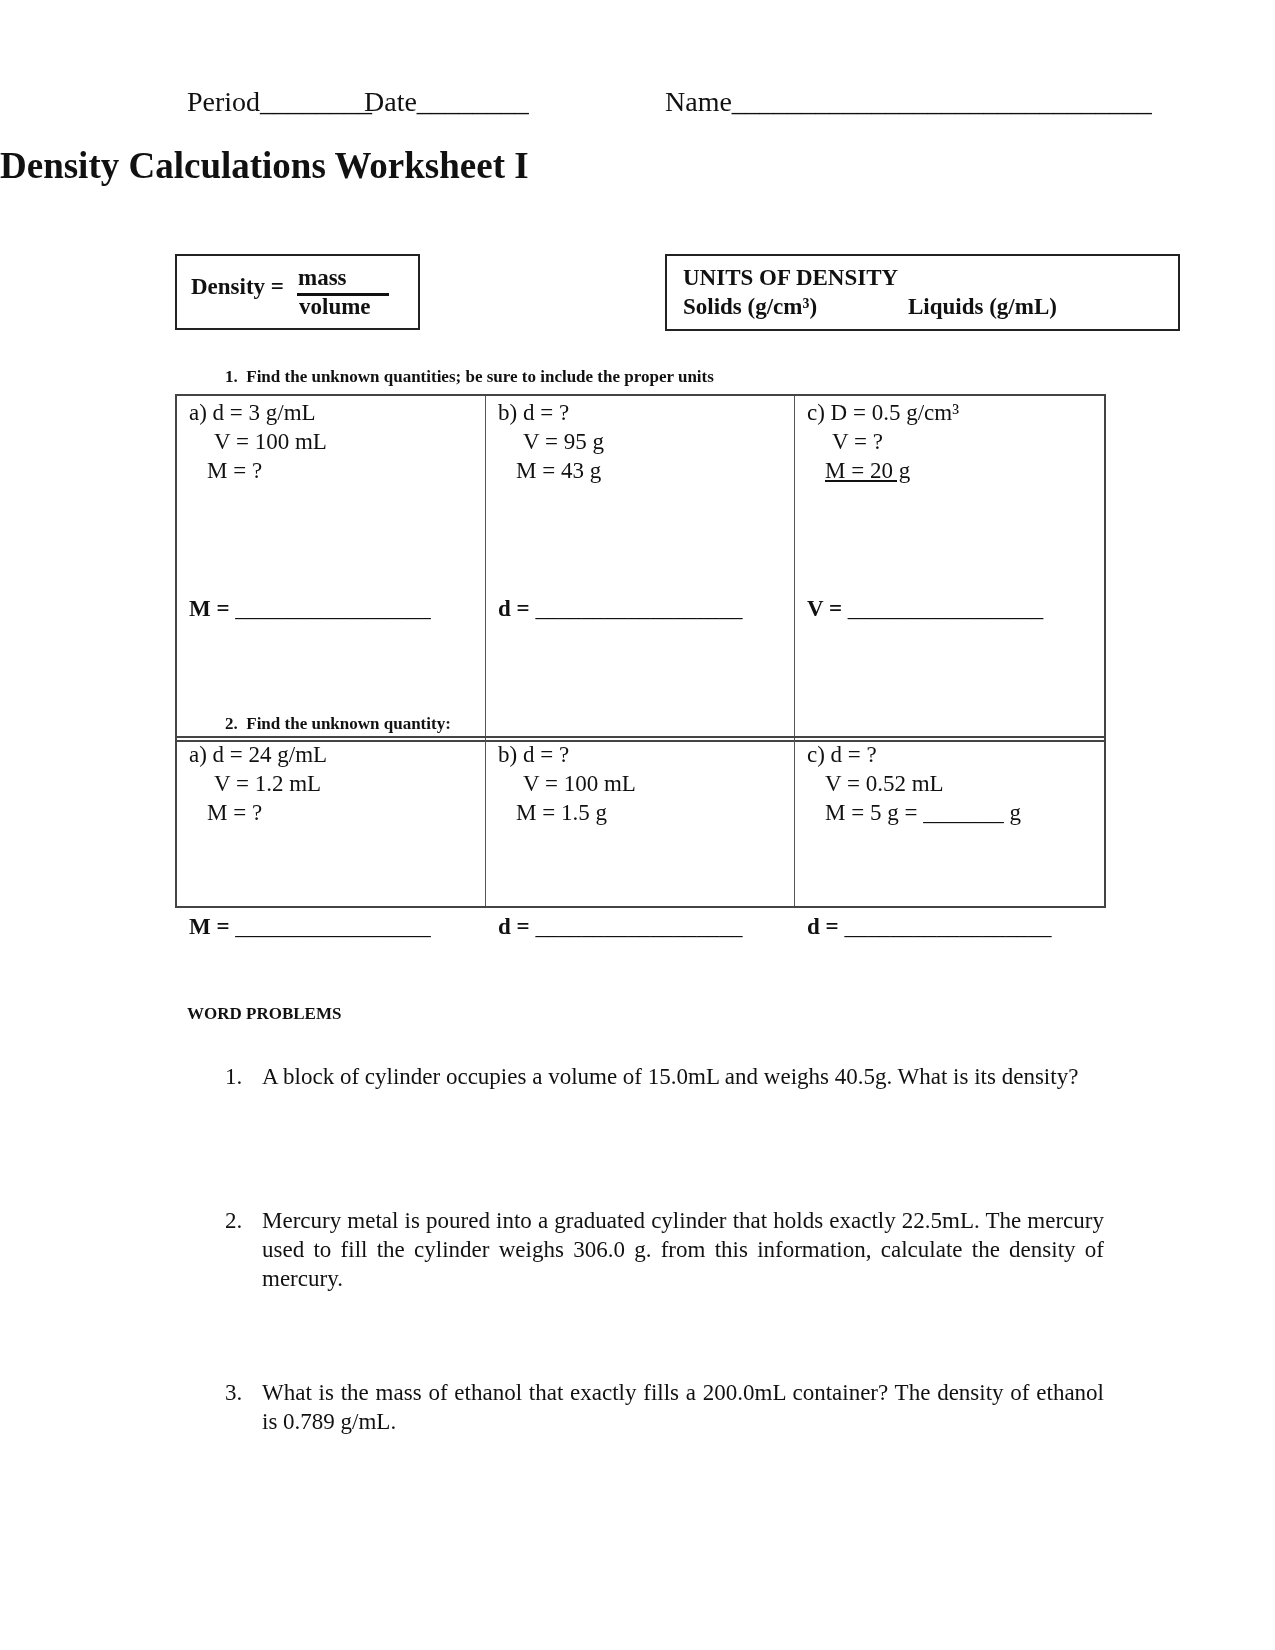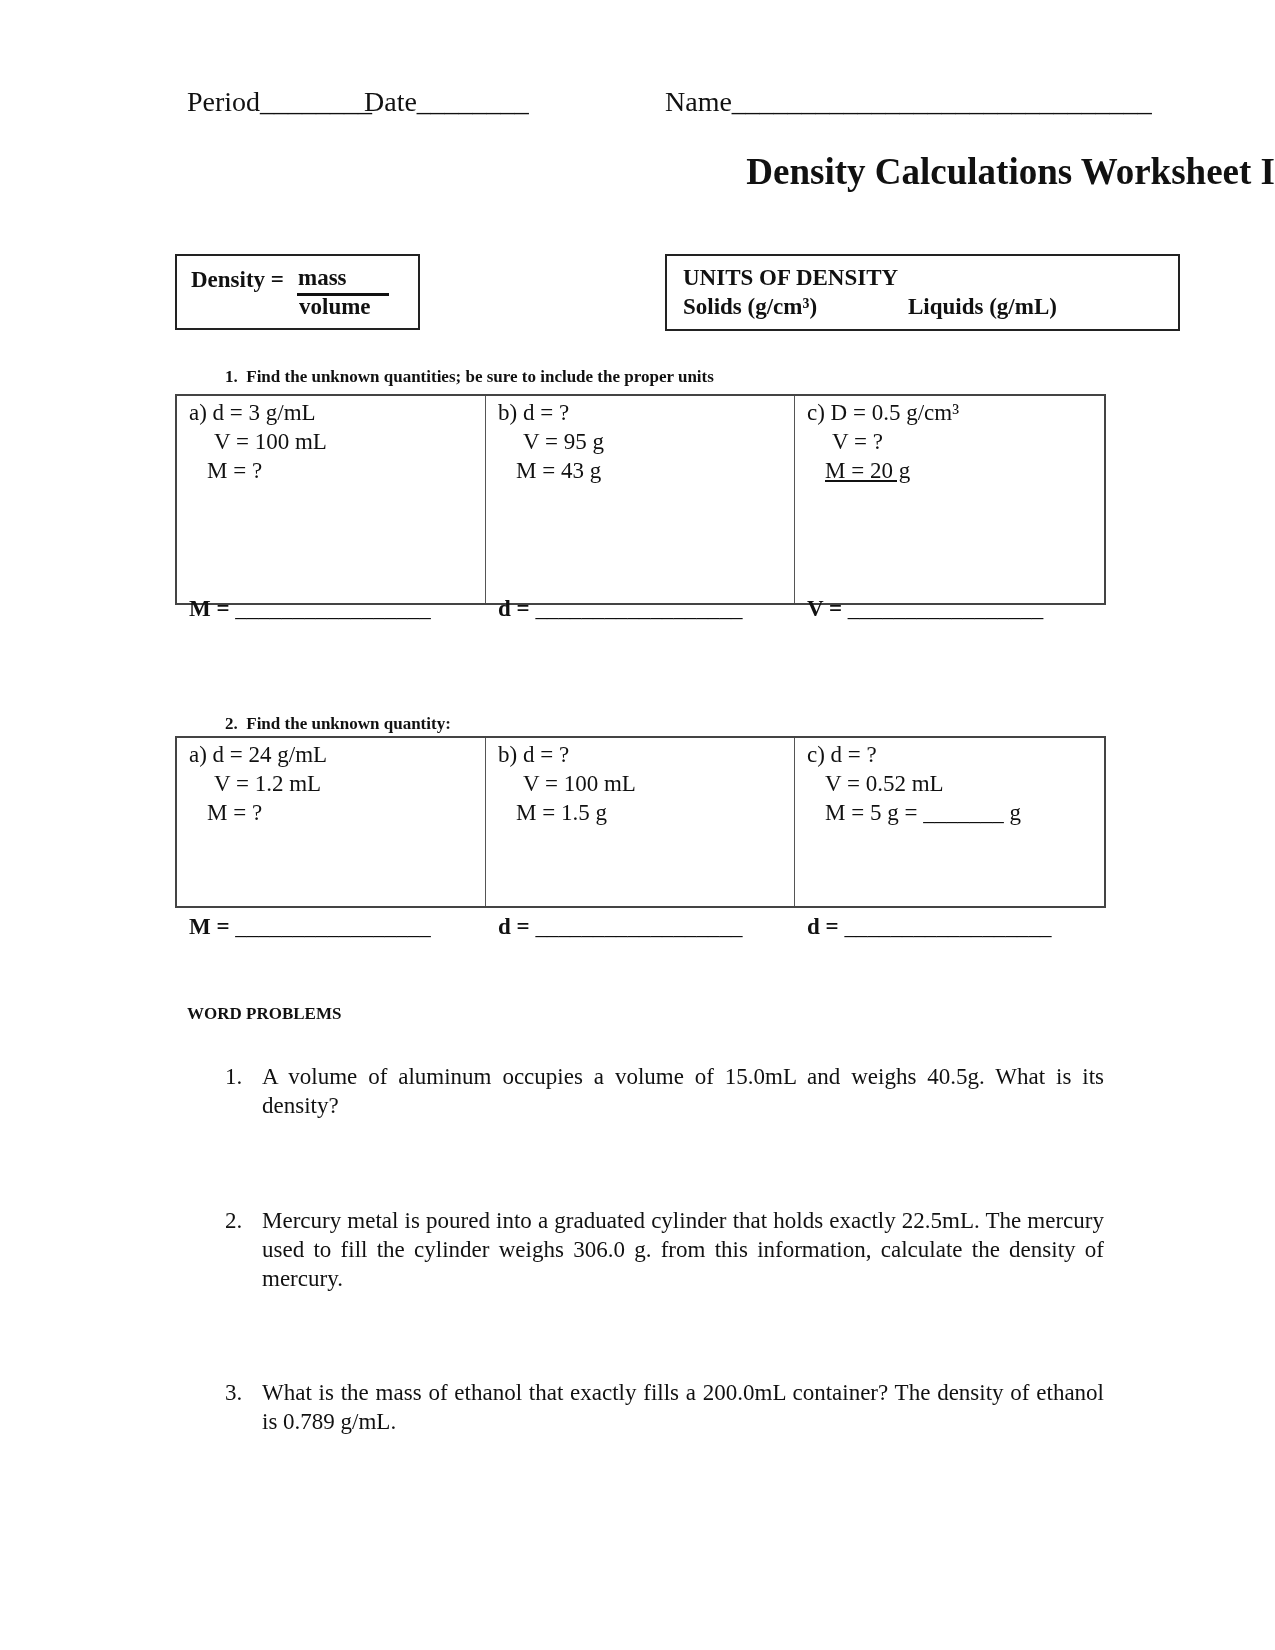--- a/index.html
+++ b/index.html
@@ -2,21 +2,21 @@
 <html><head>
 <meta charset="utf-8">
 <style>
   html, body { margin: 0; padding: 0; background: #ffffff; }
   body {
     width: 1275px; height: 1650px; position: relative; overflow: hidden;
     font-family: "Liberation Serif", "DejaVu Serif", serif; color: #111;
   }
   .abs { position: absolute; white-space: pre; }
   .hdr { font-size: 28px; top: 86px; }
-  .title { left: 0; width: 1275px; text-align: right; top: 150px; font-size: 37px; font-weight: bold; }
+  .title { left: 0; width: 1275px; text-align: left; top: 144px; font-size: 37px; font-weight: bold; }
   .box { position: absolute; border: 2px solid #222; box-sizing: border-box; }
   .box-text { position: absolute; font-size: 23px; font-weight: bold; white-space: pre; }
   .frac-line { position: absolute; height: 3px; background: #111; }
   .section-title { font-size: 17px; font-weight: bold; }
   table.grid {
     position: absolute; border-collapse: collapse; table-layout: fixed;
     border: 2px solid #444;
   }
   table.grid td {
     border-left: 1px solid #555; border-right: 1px solid #555;
@@ -33,34 +33,34 @@
 </head>
 <body>
 
 <div class="abs hdr" style="left:187px;">Period________</div>
 <div class="abs hdr" style="left:364px;">Date________</div>
 <div class="abs hdr" style="left:665px;">Name______________________________</div>
 
 <div class="abs title">Density Calculations Worksheet I</div>
 
 <div class="box" style="left:175px; top:254px; width:245px; height:76px;">
-  <div class="box-text" style="left:14px; top:11px;text-align:center;">Density = </div>
+  <div class="box-text" style="left:14px; top:18px;text-align:center;">Density = </div>
   <div class="box-text" style="left:121px; top:9px;">mass</div>
   <div class="frac-line" style="left:120px; top:37px; width:92px;"></div>
   <div class="box-text" style="left:122px; top:38px;">volume</div>
 </div>
 
 <div class="box" style="left:665px; top:254px; width:515px; height:77px;">
   <div class="box-text" style="left:16px; top:9px;">UNITS OF DENSITY</div>
   <div class="box-text" style="left:16px; top:38px;">Solids (g/cm³)</div>
   <div class="box-text" style="left:241px; top:38px;">Liquids (g/mL)</div>
 </div>
 
 <div class="abs section-title" style="left:225px; top:367px;">1.  Find the unknown quantities; be sure to include the proper units</div>
-<table class="grid" style="left:175px; top:394px; width:925px; height:211px;">
+<table class="grid" style="left:175px; top:394px; width:925px; height:348px;">
   <tbody>
       <tr>
     <td style="width:308px;">
       <div class="cell-line" style="left:12px; top:4px;">a) d = 3 g/mL</div>
       <div class="cell-line" style="left:37px; top:33px;">V = 100 mL</div>
       <div class="cell-line" style="left:30px; top:62px;">M = ?</div>
       <div class="ans" style="left:12px; top:200px;"><span>M = </span><span class="blank">_________________</span></div>
     </td>
     <td style="width:308px;">
       <div class="cell-line" style="left:12px; top:4px;">b) d = ?</div>
@@ -101,21 +101,21 @@
       <div class="ans" style="left:12px; top:176px;"><span>d = </span><span class="blank">__________________</span></div>
     </td>
   </tr>
 </tbody>
   </table>
 
 <div class="abs section-title" style="left:187px; top:1004px;">WORD PROBLEMS</div>
 
 <div class="wp" style="left:225px; top:1062px; width:880px; height:60px;">
   <span class="num">1.</span>
-  <span class="txt">A volume of aluminum occupies a volume of 15.0mL and weighs 40.5g. What is its density?</span>
+  <span class="txt">A block of cylinder occupies a volume of 15.0mL and weighs 40.5g. What is its density?</span>
 </div>
 
 <div class="wp" style="left:225px; top:1206px; width:880px; height:90px;">
   <span class="num">2.</span>
   <span class="txt">Mercury metal is poured into a graduated cylinder that holds exactly 22.5mL. The mercury used to fill the cylinder weighs 306.0 g. from this information, calculate the density of mercury.</span>
 </div>
 
 <div class="wp" style="left:225px; top:1378px; width:880px; height:60px;">
   <span class="num">3.</span>
   <span class="txt">What is the mass of ethanol that exactly fills a 200.0mL container? The density of ethanol is 0.789 g/mL.</span>

